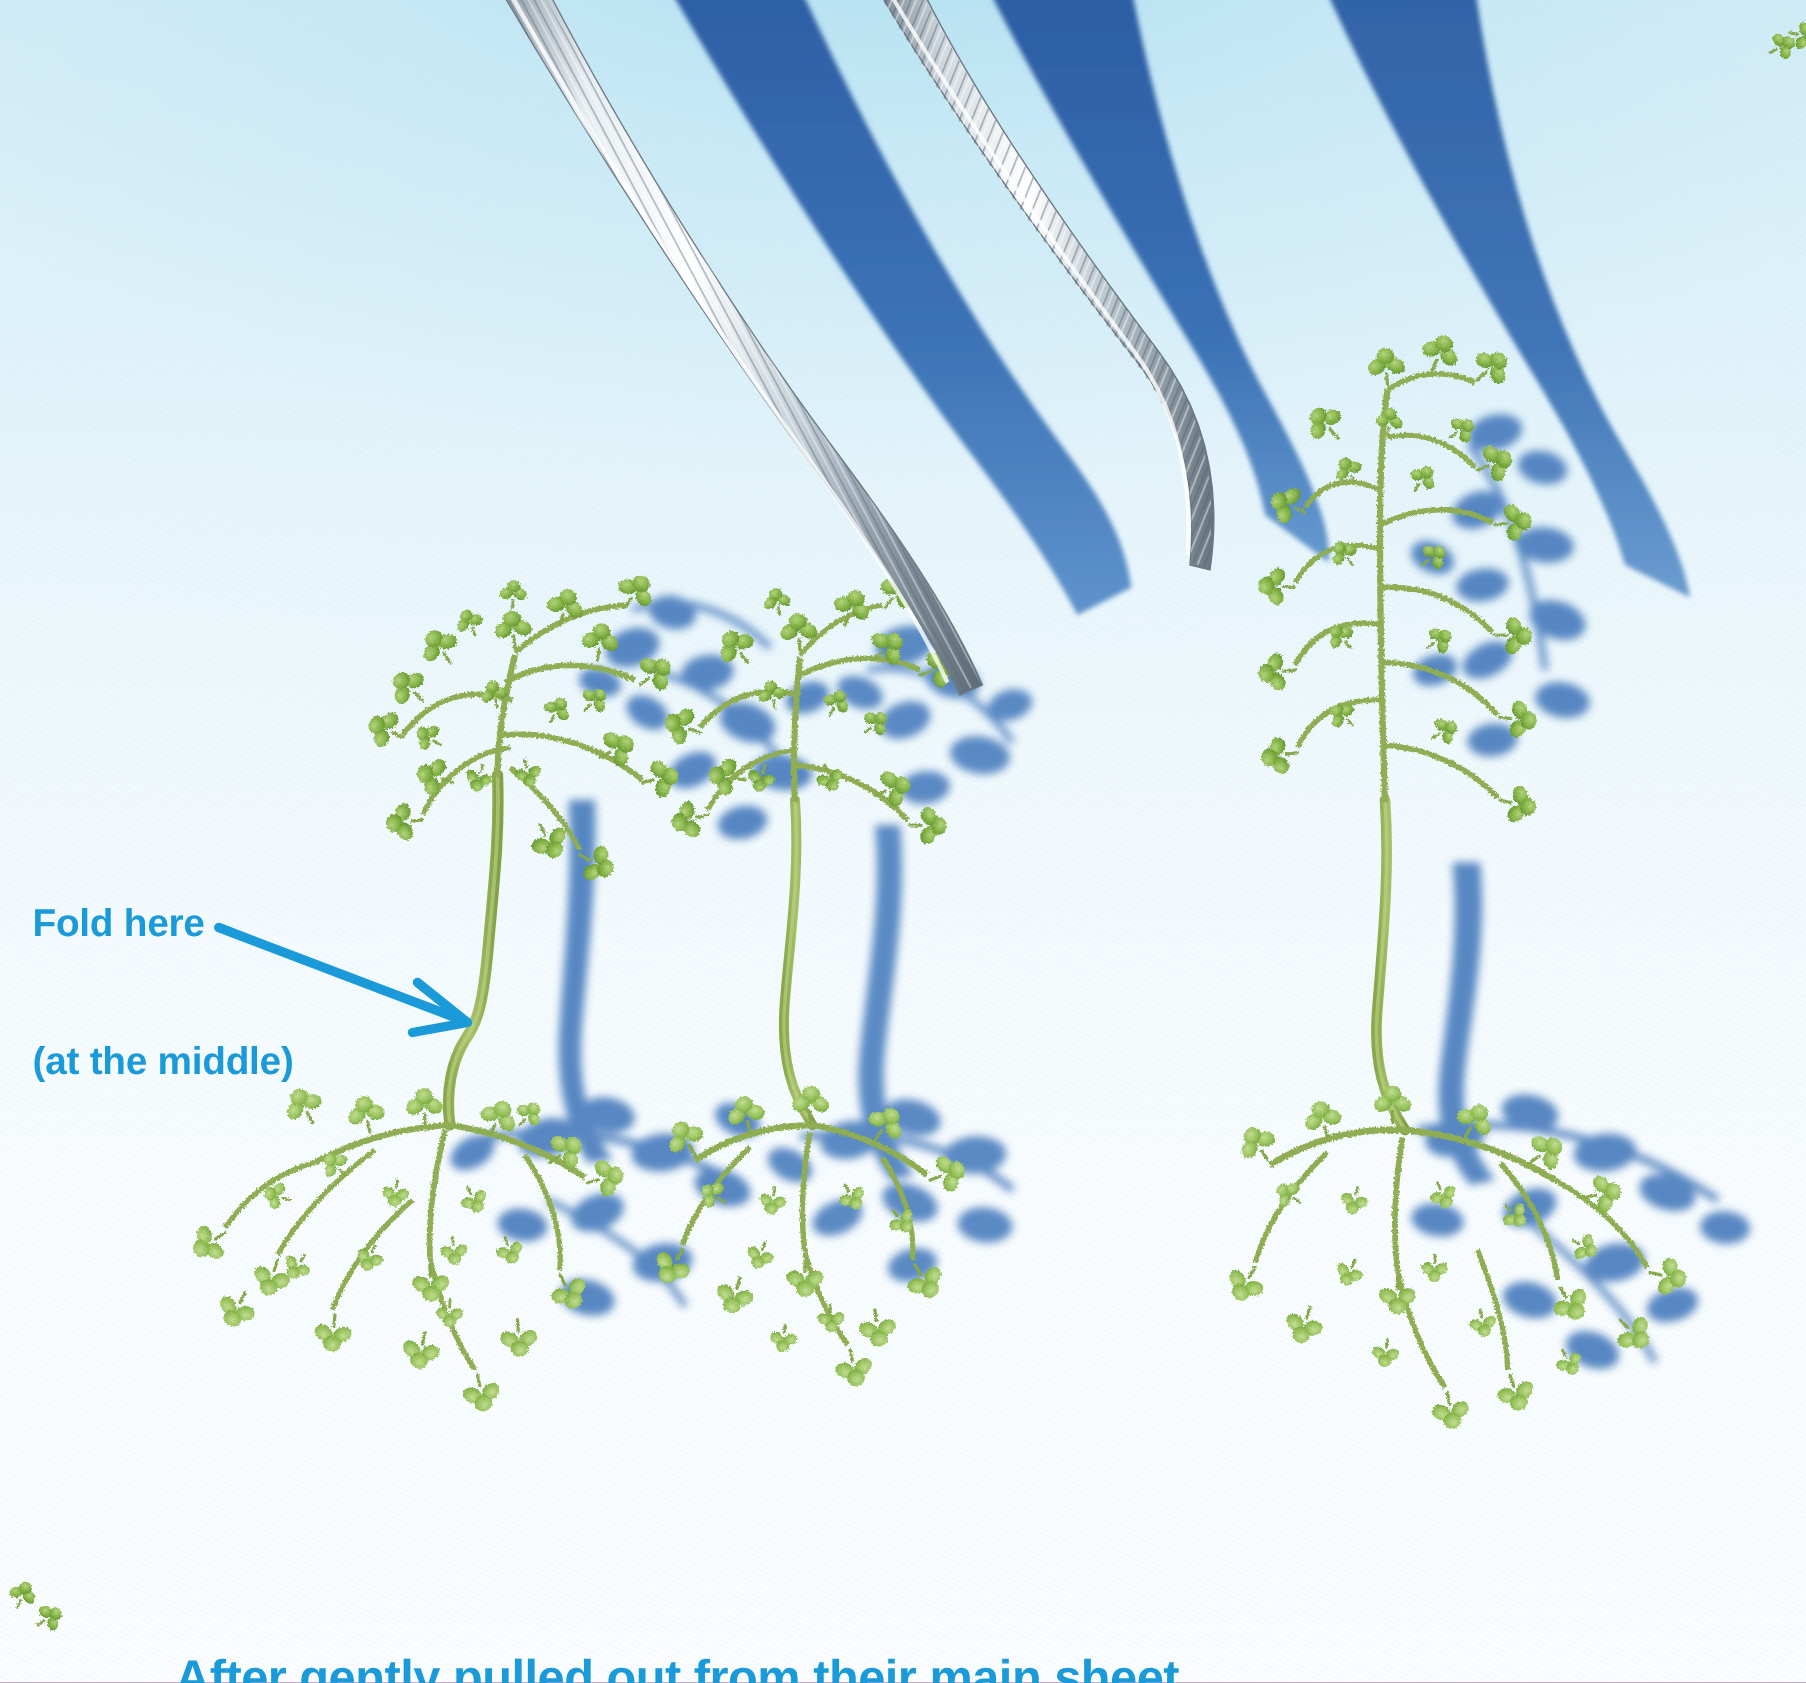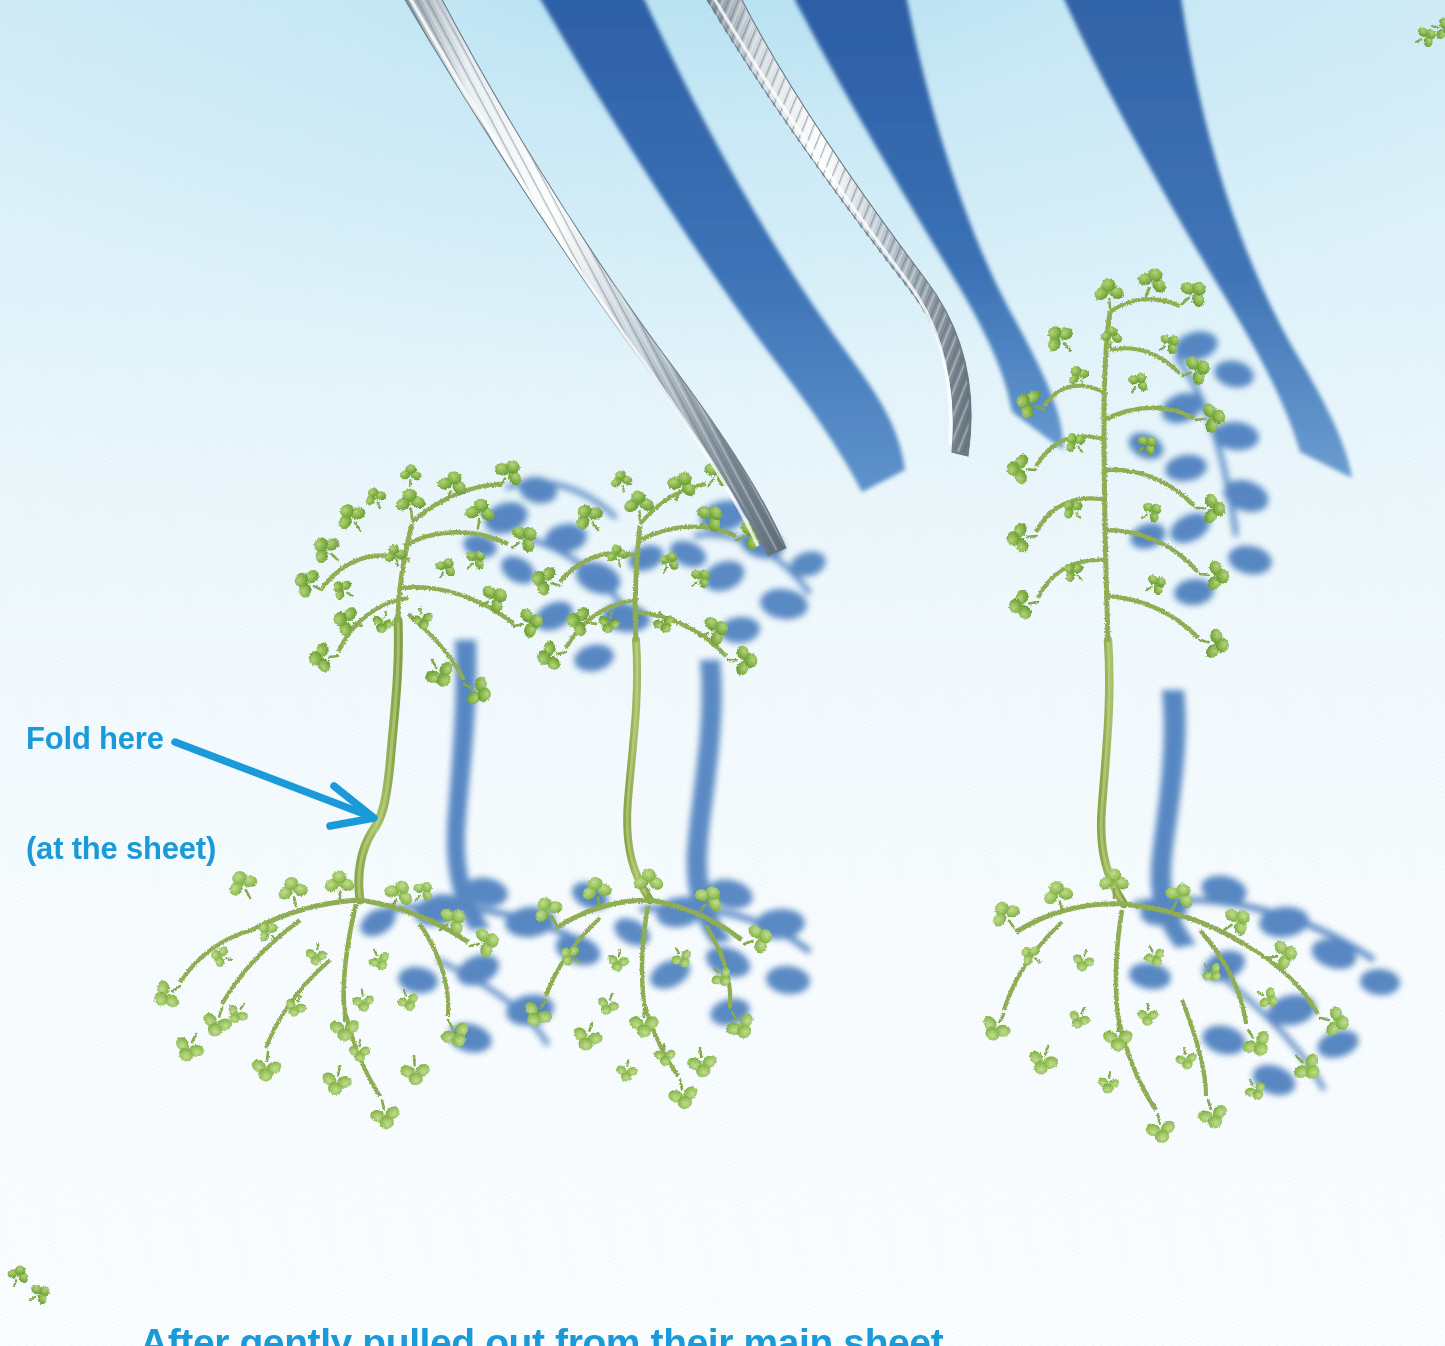--- a/index.html
+++ b/index.html
@@ -532,21 +532,21 @@
     <svg viewBox="0 0 1445 1346" xmlns="http://www.w3.org/2000/svg">
       <g stroke="#1b9ad9" fill="none" stroke-width="7.5" stroke-linecap="round" stroke-linejoin="round">
         <line x1="175" y1="742" x2="372" y2="817"></line>
         <polyline points="334,786 374,818 330,826"></polyline>
       </g>
     </svg>
   </div>
 
   <div class="annot" id="fold-label">
     <span class="cap-line">Fold here</span>
-    <span class="cap-line">(at the sheet)</span>
+    <span class="cap-line">(at the middle)</span>
   </div>
 
   <div class="annot" id="caption">
     <span class="cap-line">After gently pulled out from their main sheet,</span>
     
   </div>
 
 </div>
 
 </body></html>

